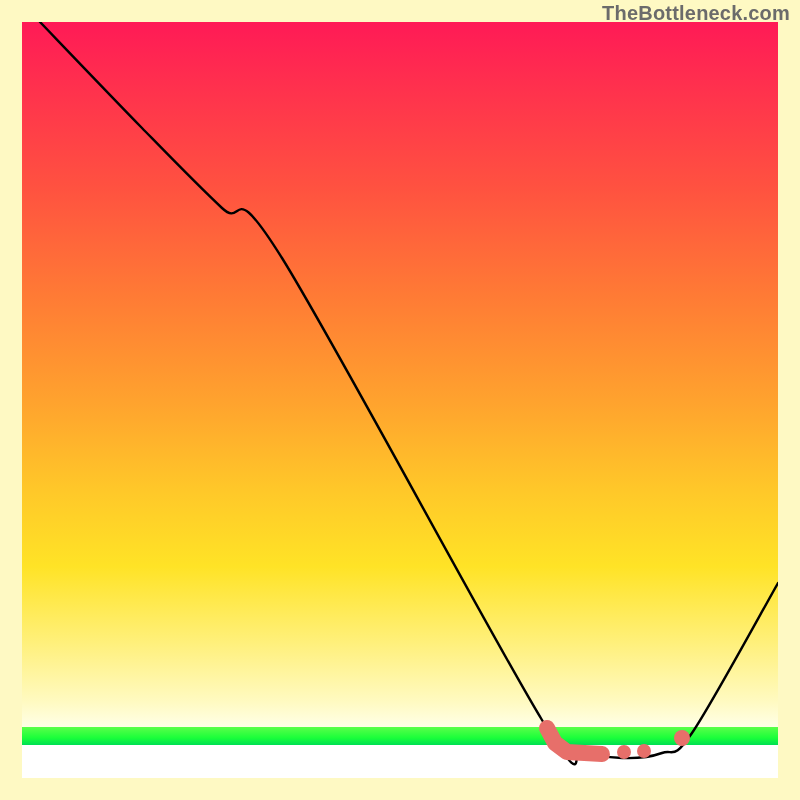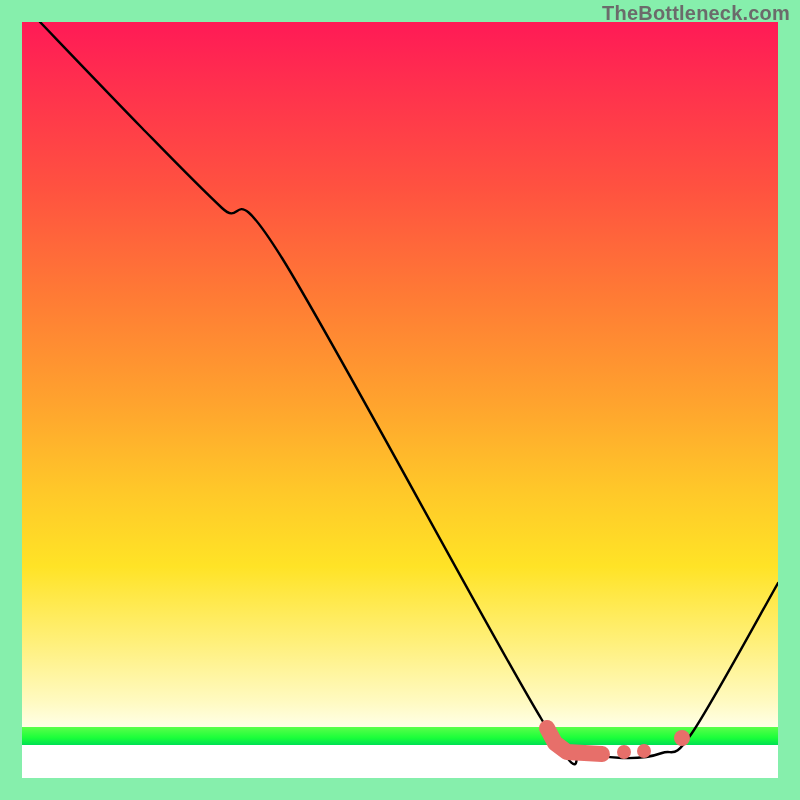--- a/index.html
+++ b/index.html
@@ -7,21 +7,21 @@
     padding: 0;
     width: 800px;
     height: 800px;
     background: #000;
     overflow: hidden;
     font-family: Arial, Helvetica, sans-serif;
   }
   .frame {
     position: absolute;
     inset: 0;
-    background: #86efac;
+    background: #fef9c3;
   }
   .plot {
     position: absolute;
     left: 22px;
     top: 22px;
     width: 756px;
     height: 756px;
     overflow: hidden;
   }
   .gradient {

